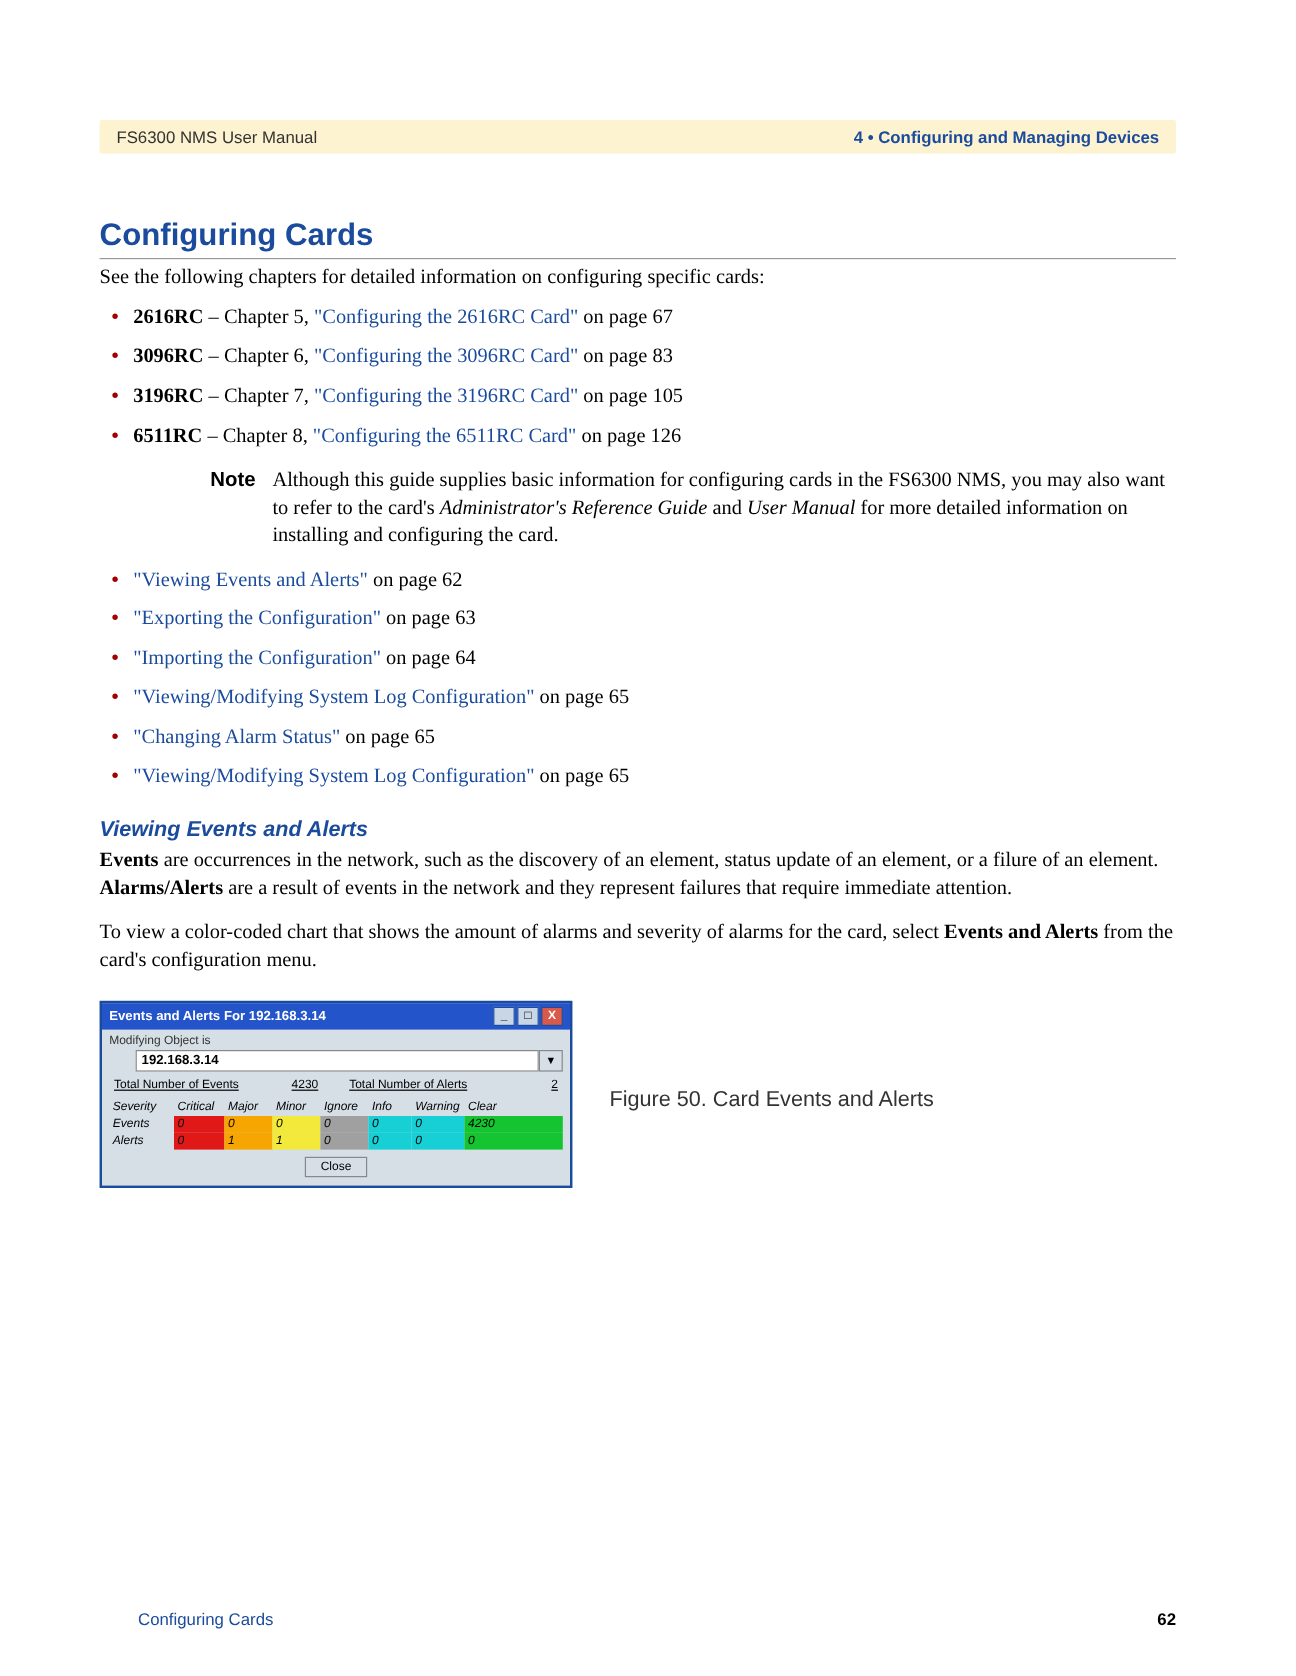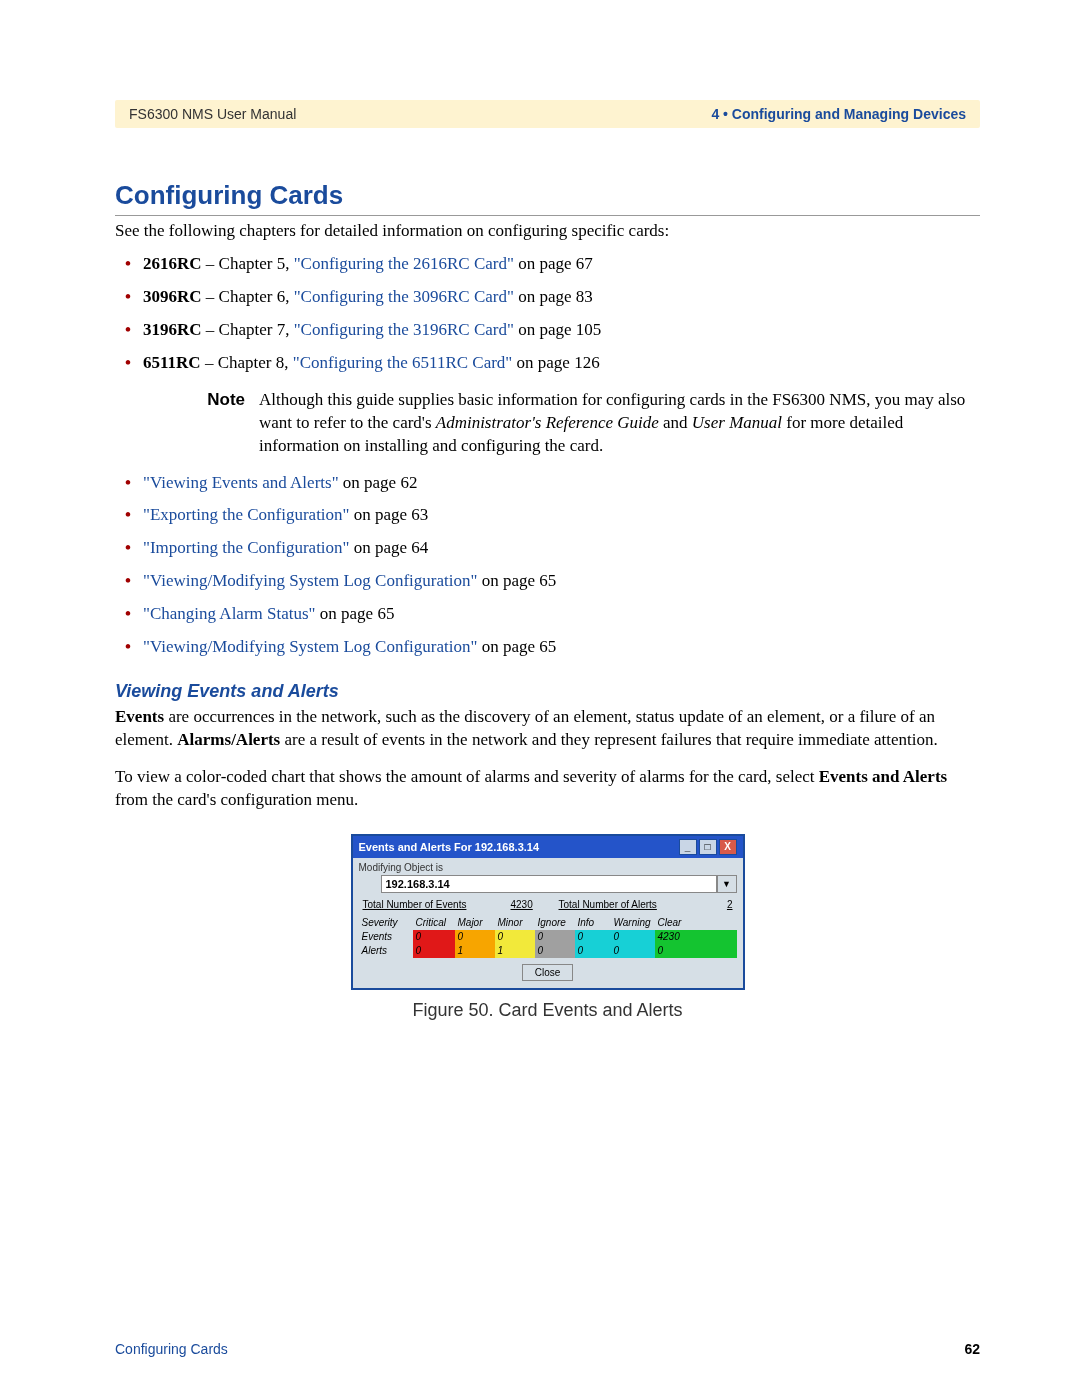--- a/index.html
+++ b/index.html
@@ -6,21 +6,21 @@
     margin: 0;
     padding: 0;
     background: #fff;
     font-family: Georgia, 'Times New Roman', serif;
     color: #000;
   }
   .page {
     width: 1080px;
     height: 1397px;
     margin: 0 auto;
-    padding: 100px 100px 0 115px;
+    padding: 100px 100px 0 83px;
     box-sizing: border-box;
     position: relative;
   }
   .header-bar {
     background: #fef3d0;
     padding: 6px 14px;
     display: flex;
     justify-content: space-between;
     align-items: center;
     font-family: Arial, Helvetica, sans-serif;
@@ -90,22 +90,23 @@
     font-weight: bold;
     font-style: italic;
     color: #1a4b9c;
     margin-top: 22px;
     margin-bottom: 2px;
   }
   
   .figure-wrap {
     margin-top: 22px;
     display: flex;
-    flex-direction: column;
+    flex-direction: row;
     align-items: center;
+    gap: 31px;
   }
   .win {
     width: 390px;
     border: 2px solid #1a4b9c;
     font-family: Arial, Helvetica, sans-serif;
     font-size: 11px;
     background: #d6dfe6;
   }
   .win-title {
     background: #2454c9;

